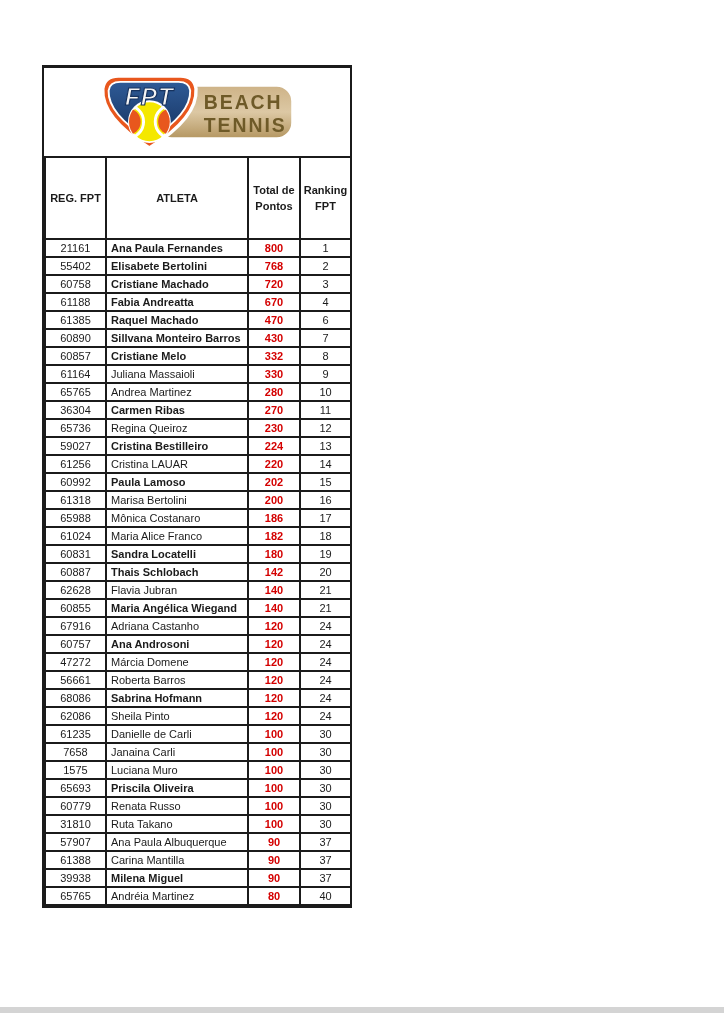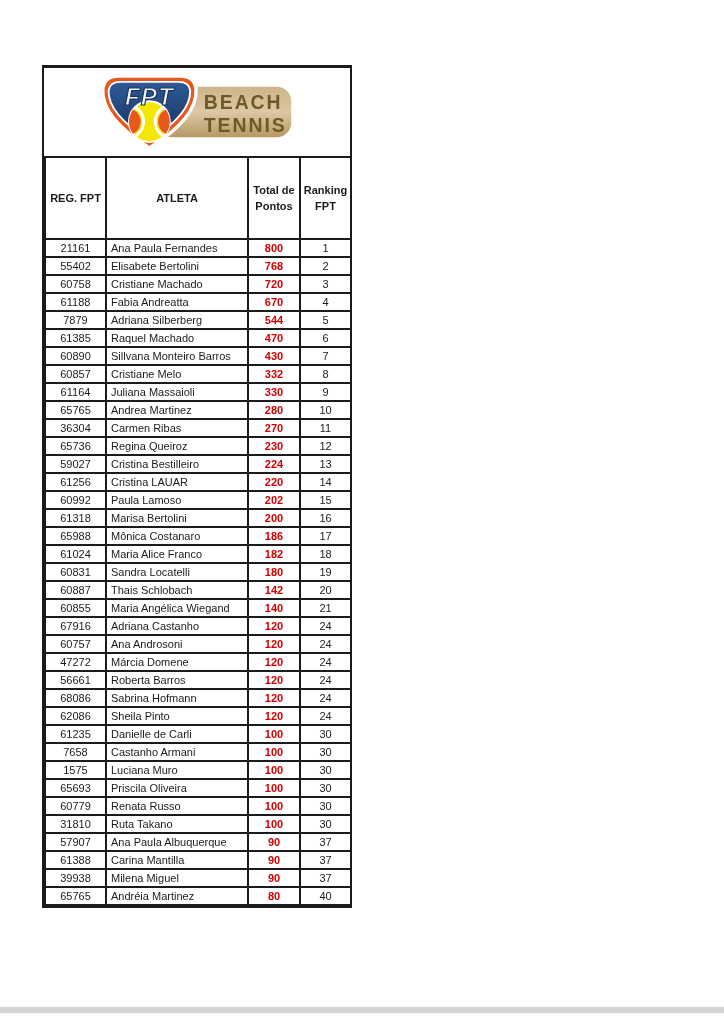--- a/index.html
+++ b/index.html
@@ -45,21 +45,21 @@
     border:2px solid #1b1b1b;
     font-size:11px;
     color:#1b1b1b;
     height:14px;
     padding:1px 0;
     text-align:center;
     vertical-align:middle;
     white-space:nowrap;
     overflow:hidden;
   }
-  td.atleta { text-align:left; padding-left:4px; }
+  td.atleta { text-align:left; padding-left:4px;font-weight:bold; }
   td.pontos { color:#d40000; font-weight:bold; }
   td.bold   { font-weight:normal; }
   .banner-text {
     font-family:"Liberation Sans", sans-serif;
     font-weight:bold;
     font-size:20px;
     letter-spacing:2px;
     fill:#6e5a28;
   }
   .fpt-text {
@@ -156,26 +156,20 @@
           <td class="pontos">720</td>
           <td class="rank">3</td>
         </tr>
         <tr>
           <td class="reg">61188</td>
           <td class="atleta">Fabia Andreatta</td>
           <td class="pontos">670</td>
           <td class="rank">4</td>
         </tr>
         <tr>
-          <td class="reg bold">7879</td>
-          <td class="atleta">Adriana Silberberg</td>
-          <td class="pontos">544</td>
-          <td class="rank">5</td>
-        </tr>
-        <tr>
           <td class="reg">61385</td>
           <td class="atleta">Raquel Machado</td>
           <td class="pontos">470</td>
           <td class="rank">6</td>
         </tr>
         <tr>
           <td class="reg bold">60890</td>
           <td class="atleta">Sillvana Monteiro Barros</td>
           <td class="pontos">430</td>
           <td class="rank">7</td>
@@ -252,20 +246,26 @@
           <td class="pontos">180</td>
           <td class="rank">19</td>
         </tr>
         <tr>
           <td class="reg bold">60887</td>
           <td class="atleta">Thais Schlobach</td>
           <td class="pontos">142</td>
           <td class="rank">20</td>
         </tr>
         <tr>
+          <td class="reg bold">62628</td>
+          <td class="atleta bold">Flavia Jubran</td>
+          <td class="pontos">140</td>
+          <td class="rank">21</td>
+        </tr>
+        <tr>
           <td class="reg">60855</td>
           <td class="atleta">Maria Angélica Wiegand</td>
           <td class="pontos">140</td>
           <td class="rank">21</td>
         </tr>
         <tr>
           <td class="reg bold">67916</td>
           <td class="atleta bold">Adriana Castanho</td>
           <td class="pontos">120</td>
           <td class="rank">24</td>
@@ -301,21 +301,21 @@
           <td class="rank">24</td>
         </tr>
         <tr>
           <td class="reg bold">61235</td>
           <td class="atleta bold">Danielle de Carli</td>
           <td class="pontos">100</td>
           <td class="rank">30</td>
         </tr>
         <tr>
           <td class="reg bold">7658</td>
-          <td class="atleta bold">Castanho Armani</td>
+          <td class="atleta bold">Janaina Carli</td>
           <td class="pontos">100</td>
           <td class="rank">30</td>
         </tr>
         <tr>
           <td class="reg bold">1575</td>
           <td class="atleta bold">Luciana Muro</td>
           <td class="pontos">100</td>
           <td class="rank">30</td>
         </tr>
         <tr>

